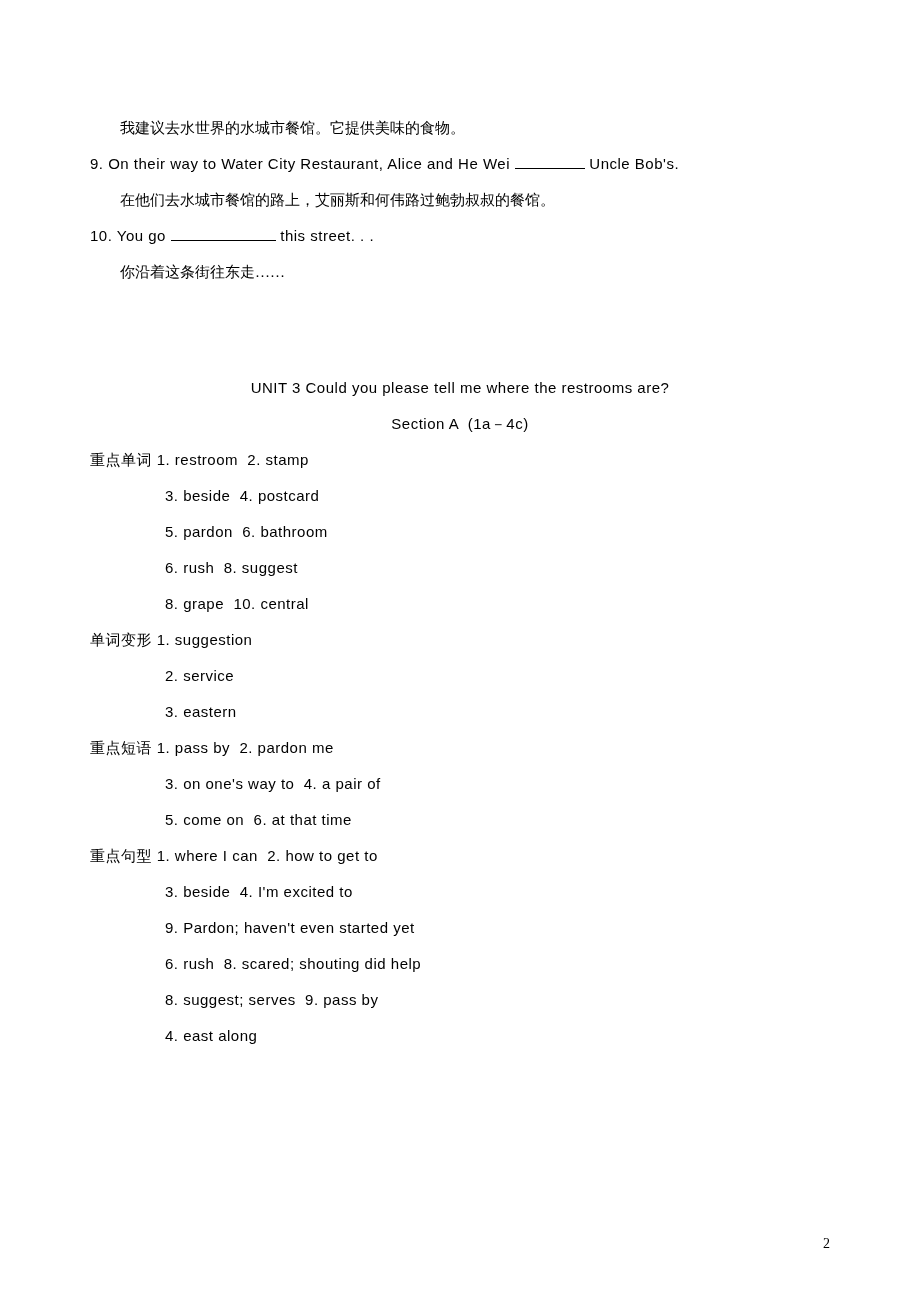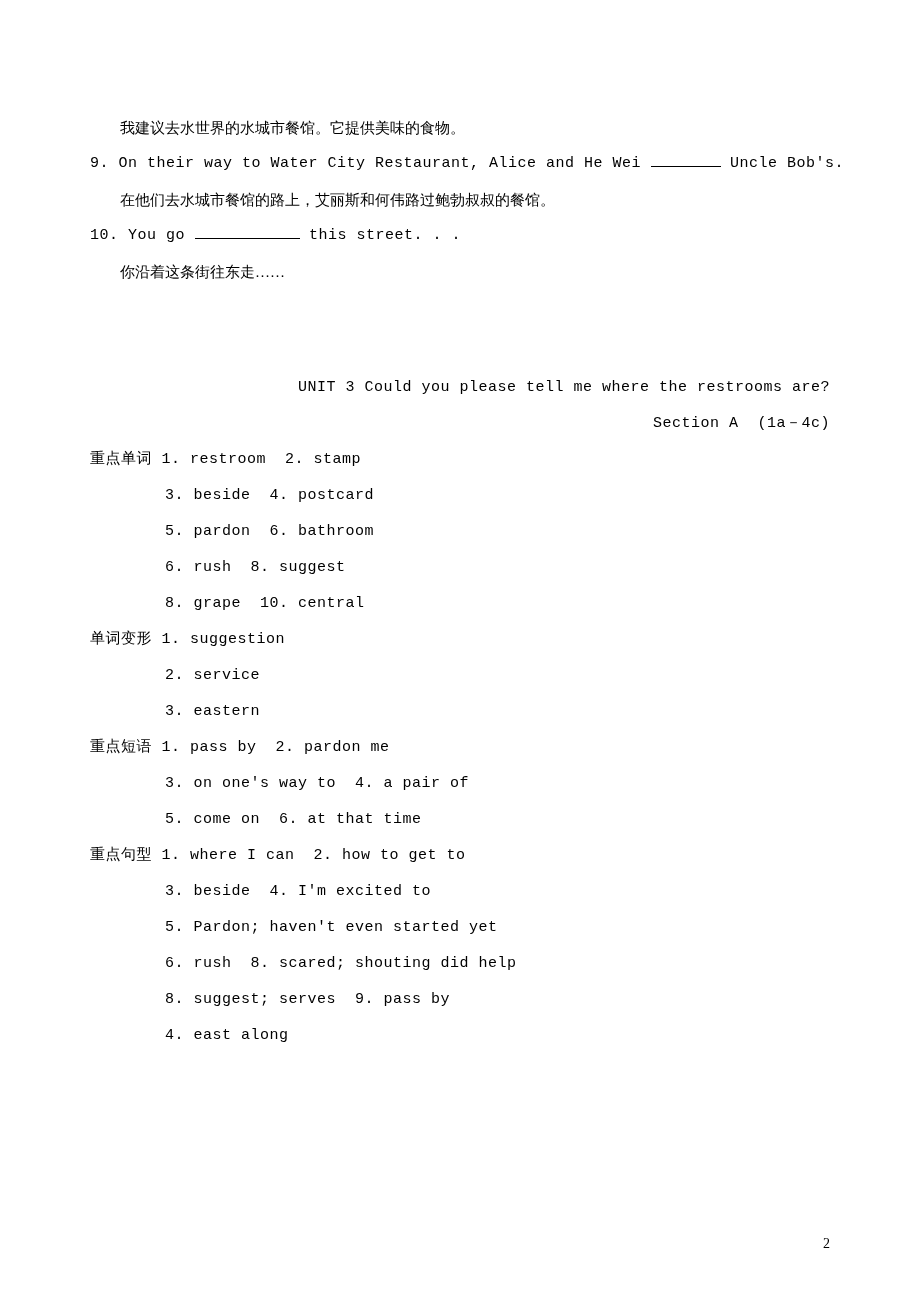--- a/index.html
+++ b/index.html
@@ -12,26 +12,26 @@
     color: #000;
     position: relative;
   }
   .page {
     padding: 110px 90px 0 90px;
     line-height: 2.4;
   }
   .line { white-space: pre; }
   .indent1 { padding-left: 30px; }
   .indent3 { padding-left: 75px; }
-  .center { text-align: right; }
+  .center { text-align: center; }
   .gap { height: 80px; }
   .blank { display: inline-block; border-bottom: 1px solid #000; height: 1em; vertical-align: baseline; }
   .blank-s { width: 70px; }
   .blank-m { width: 105px; }
-  .mono { font-family: Liberation Mono, monospace; letter-spacing: 0.5px; }
+  .mono { font-family: Liberation Sans, sans-serif; letter-spacing: 0.5px; }
   .pagenum {
     position: absolute;
     bottom: 50px;
     right: 90px;
     font-size: 14px;
   }
 </style>
 </head>
 <body>
 
@@ -61,21 +61,21 @@
   <div class="line mono"><span>单词变形</span> <span>1. suggestion</span></div>
   <div class="line indent3 mono">2. service</div>
   <div class="line indent3 mono">3. eastern</div>
 
   <div class="line mono"><span>重点短语</span> <span>1. pass by  2. pardon me</span></div>
   <div class="line indent3 mono">3. on one's way to  4. a pair of</div>
   <div class="line indent3 mono">5. come on  6. at that time</div>
 
   <div class="line mono"><span>重点句型</span> <span>1. where I can  2. how to get to</span></div>
   <div class="line indent3 mono">3. beside  4. I'm excited to</div>
-  <div class="line indent3 mono">5. Pardon; haven't even started yet</div>
+  <div class="line indent3 mono">9. Pardon; haven't even started yet</div>
   <div class="line indent3 mono">6. rush  8. scared; shouting did help</div>
   <div class="line indent3 mono">8. suggest; serves  9. pass by</div>
   <div class="line indent3 mono">4. east along</div>
   <div class="line indent3 mono"></div>
 
 </div>
 
 <div class="pagenum">2</div>
 
 </body></html>

